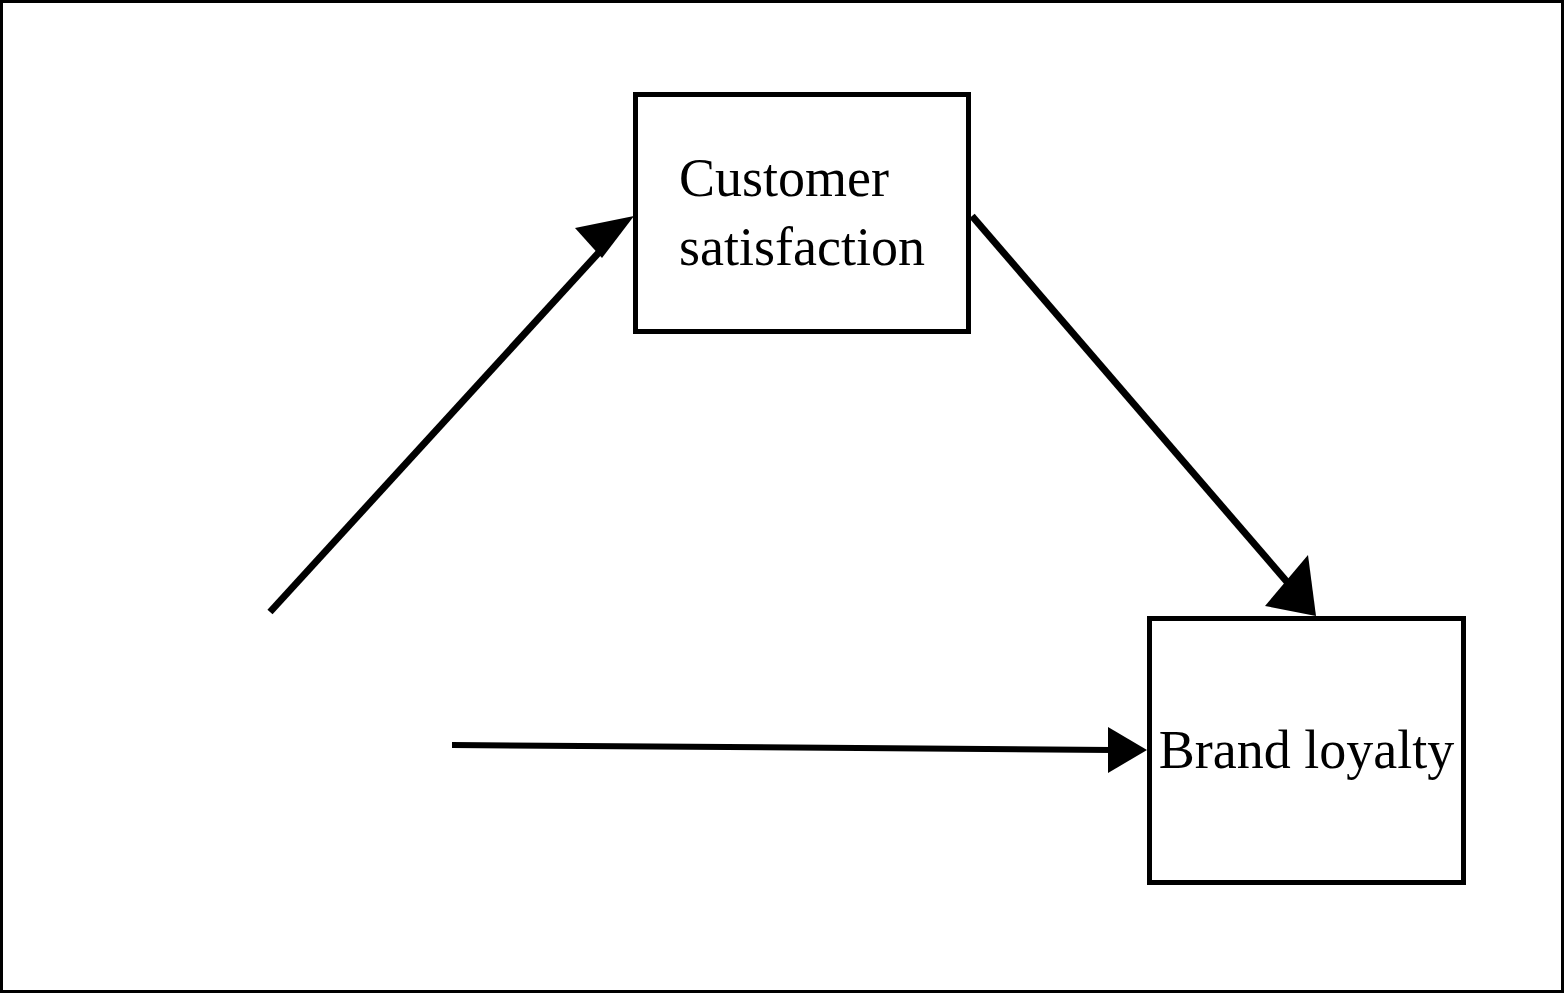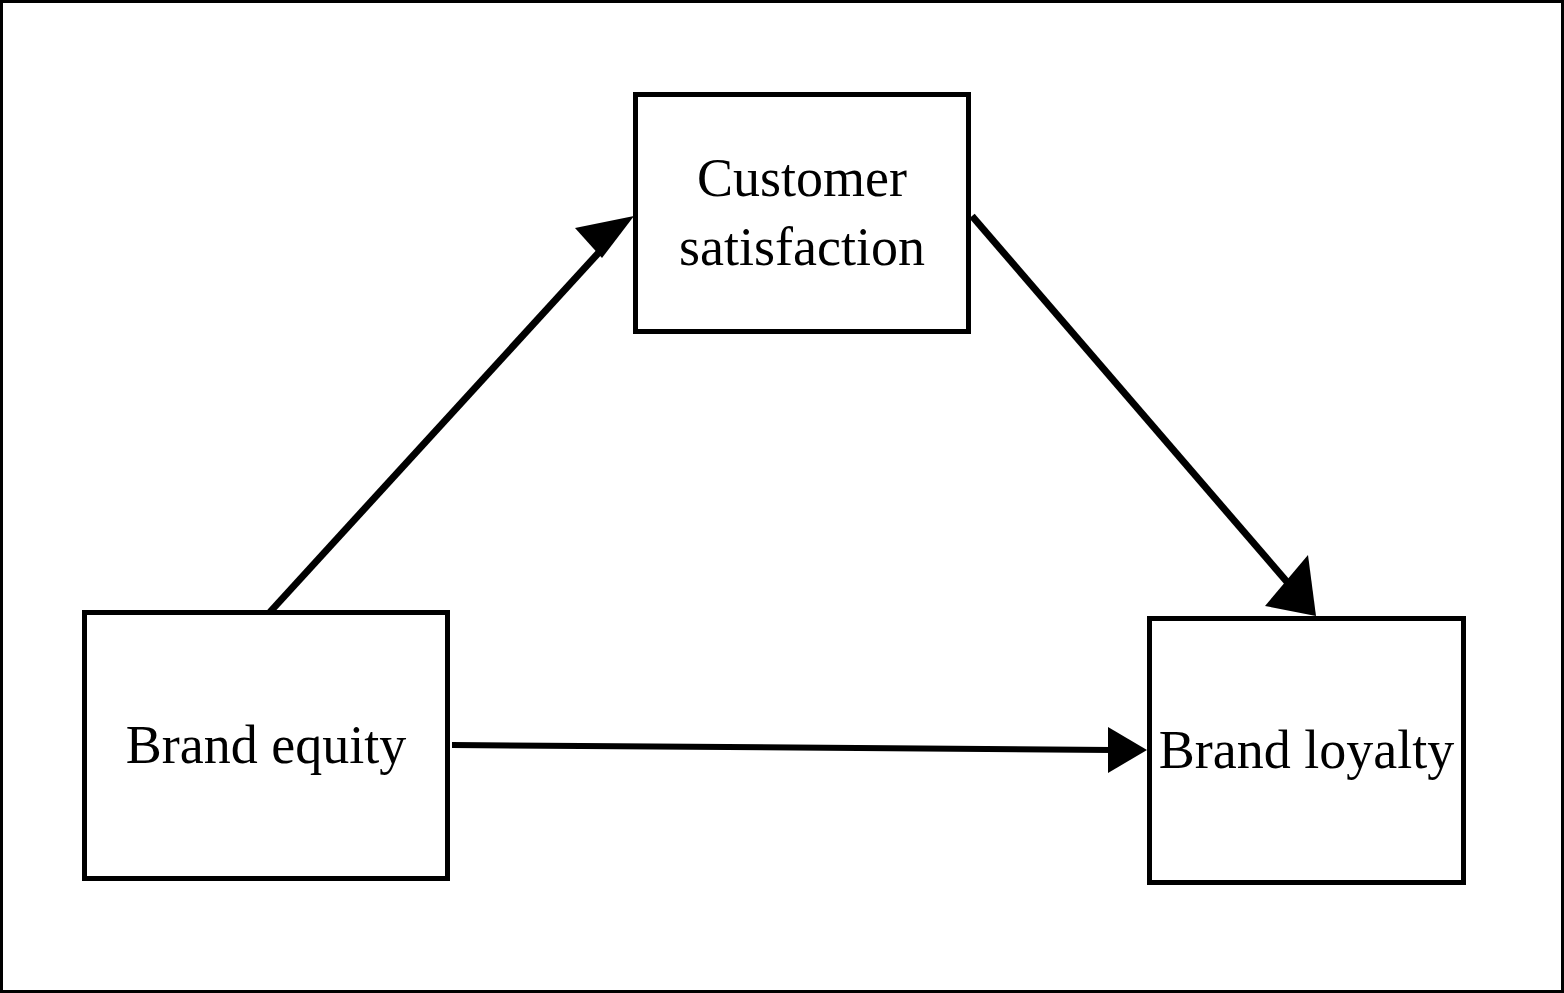--- a/index.html
+++ b/index.html
@@ -37,21 +37,21 @@
     display: block;
   }
   .node-box {
     position: absolute;
     box-sizing: border-box;
     background: #ffffff;
     border: 5px solid #000000;
     display: flex;
     align-items: center;
     justify-content: center;
-    text-align: center;
+    text-align: left;
     color: #000000;
   }
   .node-label {
     font-family: "Liberation Serif", "DejaVu Serif", serif;
     font-size: 54px;
     line-height: 1.28;
     font-weight: 400;
     color: #000000;
     white-space: pre-line;
     padding: 0 6px;
@@ -91,23 +91,20 @@
       <line x1="972" y1="216" x2="1294" y2="590" stroke="#000000" stroke-width="7" stroke-linecap="butt"></line>
       <polygon points="1316,616 1308,555 1265,606" fill="#000000"></polygon>
     </g>
 
     <g>
       <line x1="452" y1="745" x2="1112" y2="750" stroke="#000000" stroke-width="6" stroke-linecap="butt"></line>
       <polygon points="1147,750 1108,727 1108,773" fill="#000000"></polygon>
     </g>
   </svg>
 
-  <div class="node-box" id="node-brand-equity">
-    <span class="node-label">Brand equity</span>
-  </div>
 
   <div class="node-box" id="node-customer-satisfaction">
     <span class="node-label" id="cs-label">Customer
 satisfaction</span>
   </div>
 
   <div class="node-box" id="node-brand-loyalty">
     <span class="node-label">Brand loyalty</span>
   </div>
 

